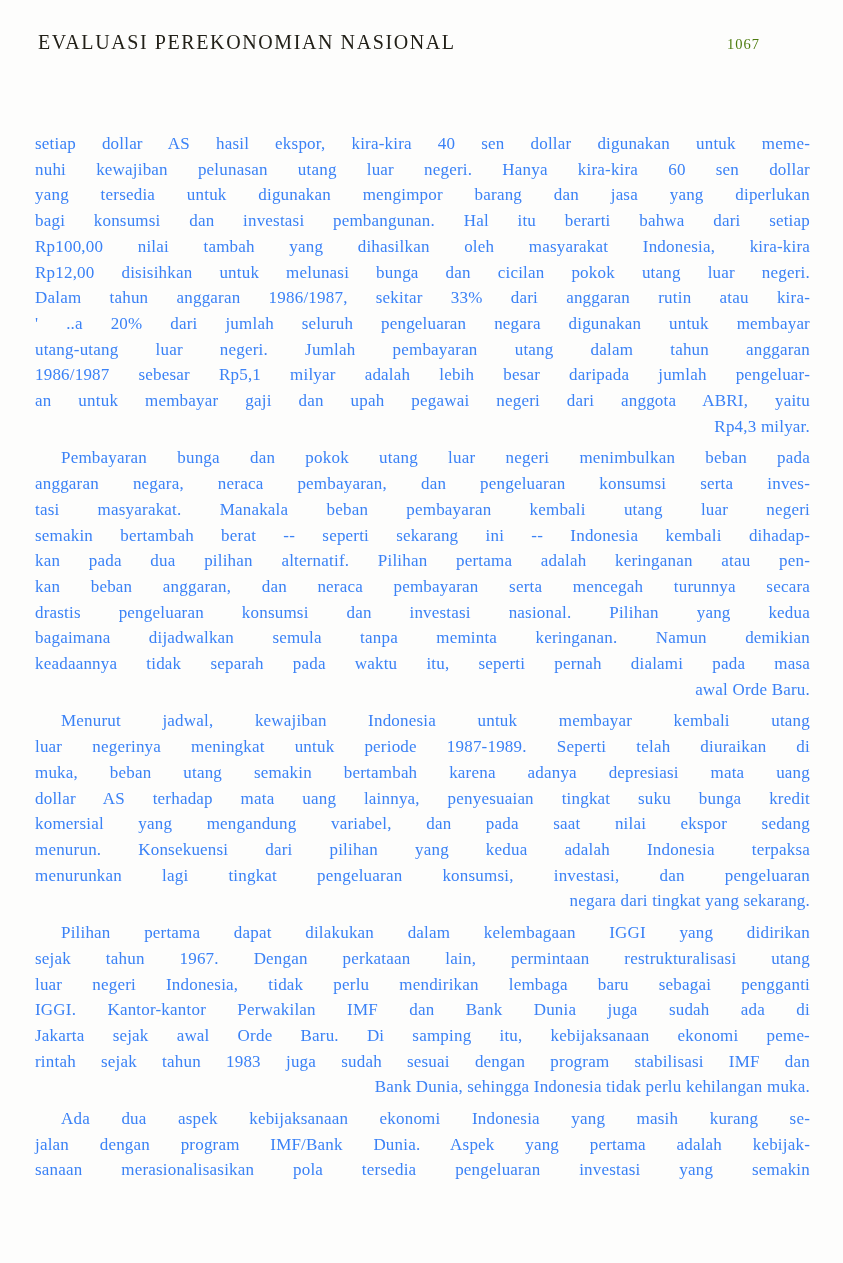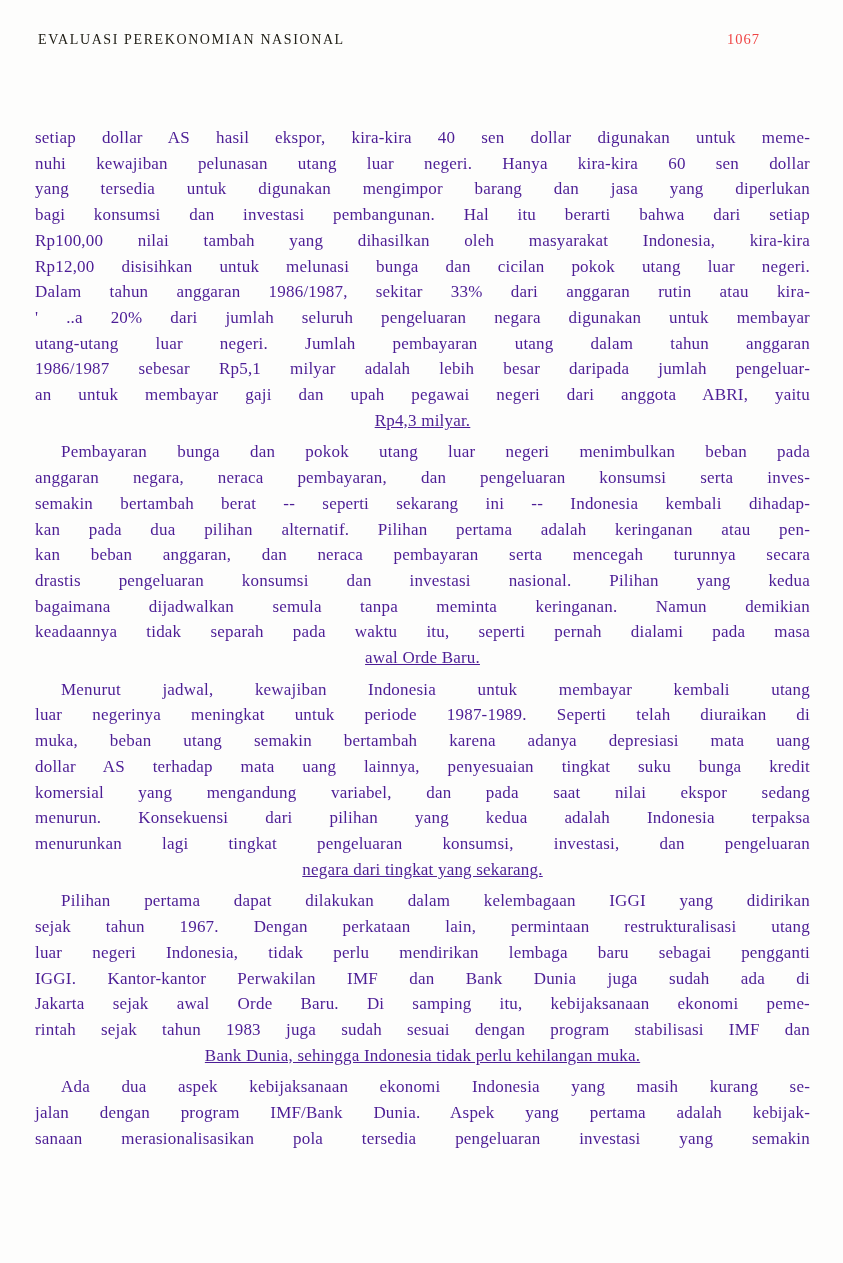--- a/index.html
+++ b/index.html
@@ -17,48 +17,48 @@
     background: #fdfdfc;
     color: #171513;
   }
   .running-header {
     display: flex;
     justify-content: space-between;
     align-items: baseline;
     padding: 31px 83px 0 38px;
   }
   .header-title {
-    font-size: 14px;
+    font-size: 20px;
     letter-spacing: 1.6px;
     color: #222018;
     white-space: nowrap;
   }
   .page-number {
     font-size: 14.5px;
     letter-spacing: 1px;
-    color: #ef4444;
+    color: #4d7c0f;
   }
   .page-body {
     margin-top: 77px;
     padding: 0 33px 0 35px;
     font-size: 17px;
     line-height: 25.7px;
-    color: #4c1d95;
+    color: #3b82f6;
   }
   .para { margin: 0; }
   .para + .para { margin-top: 6px; }
   .ln {
     white-space: normal;
     letter-spacing: 0.2px;
   }
   .j {
     text-align: justify;
     text-align-last: justify;
   }
-  .last { text-align: center; text-decoration: underline; }
+  .last { text-align: right; }
   .ind { text-indent: 26px; }
 </style>
 </head>
 <body>
 
 <div class="page">
 
   <div class="running-header">
     <span class="header-title">EVALUASI PEREKONOMIAN NASIONAL</span>
     <span class="page-number">1067</span>
@@ -77,20 +77,21 @@
       <div class="ln j">' ..a 20% dari jumlah seluruh pengeluaran negara digunakan untuk membayar</div>
       <div class="ln j">utang-utang luar negeri. Jumlah pembayaran utang dalam tahun anggaran</div>
       <div class="ln j">1986/1987 sebesar Rp5,1 milyar adalah lebih besar daripada jumlah pengeluar-</div>
       <div class="ln j">an untuk membayar gaji dan upah pegawai negeri dari anggota ABRI, yaitu</div>
       <div class="ln last">Rp4,3 milyar.</div>
     </div>
 
     <div class="para">
       <div class="ln j ind">Pembayaran bunga dan pokok utang luar negeri menimbulkan beban pada</div>
       <div class="ln j">anggaran negara, neraca pembayaran, dan pengeluaran konsumsi serta inves-</div>
+      <div class="ln j">tasi masyarakat. Manakala beban pembayaran kembali utang luar negeri</div>
       <div class="ln j">semakin bertambah berat -- seperti sekarang ini -- Indonesia kembali dihadap-</div>
       <div class="ln j">kan pada dua pilihan alternatif. Pilihan pertama adalah keringanan atau pen-</div>
       <div class="ln j">kan beban anggaran, dan neraca pembayaran serta mencegah turunnya secara</div>
       <div class="ln j">drastis pengeluaran konsumsi dan investasi nasional. Pilihan yang kedua</div>
       <div class="ln j">bagaimana dijadwalkan semula tanpa meminta keringanan. Namun demikian</div>
       <div class="ln j">keadaannya tidak separah pada waktu itu, seperti pernah dialami pada masa</div>
       <div class="ln last">awal Orde Baru.</div>
     </div>
 
     <div class="para">

